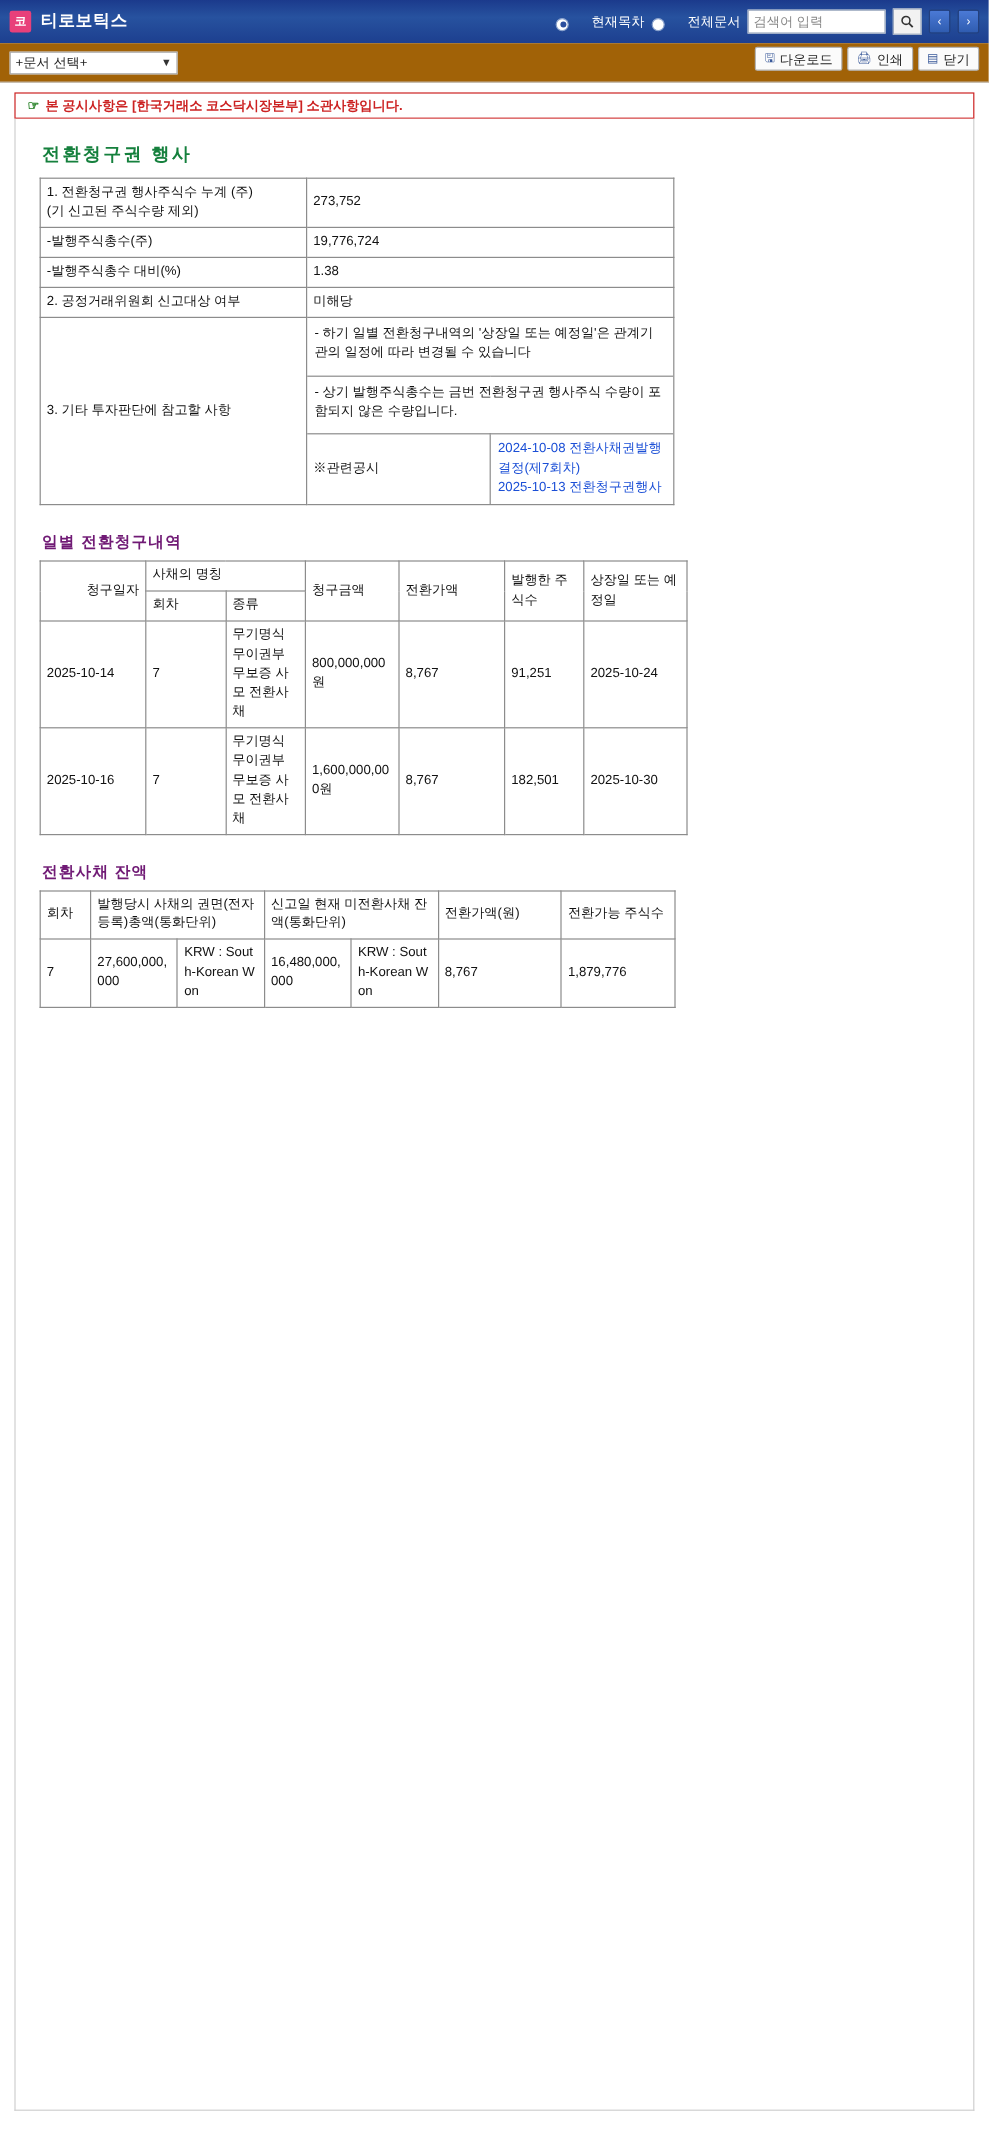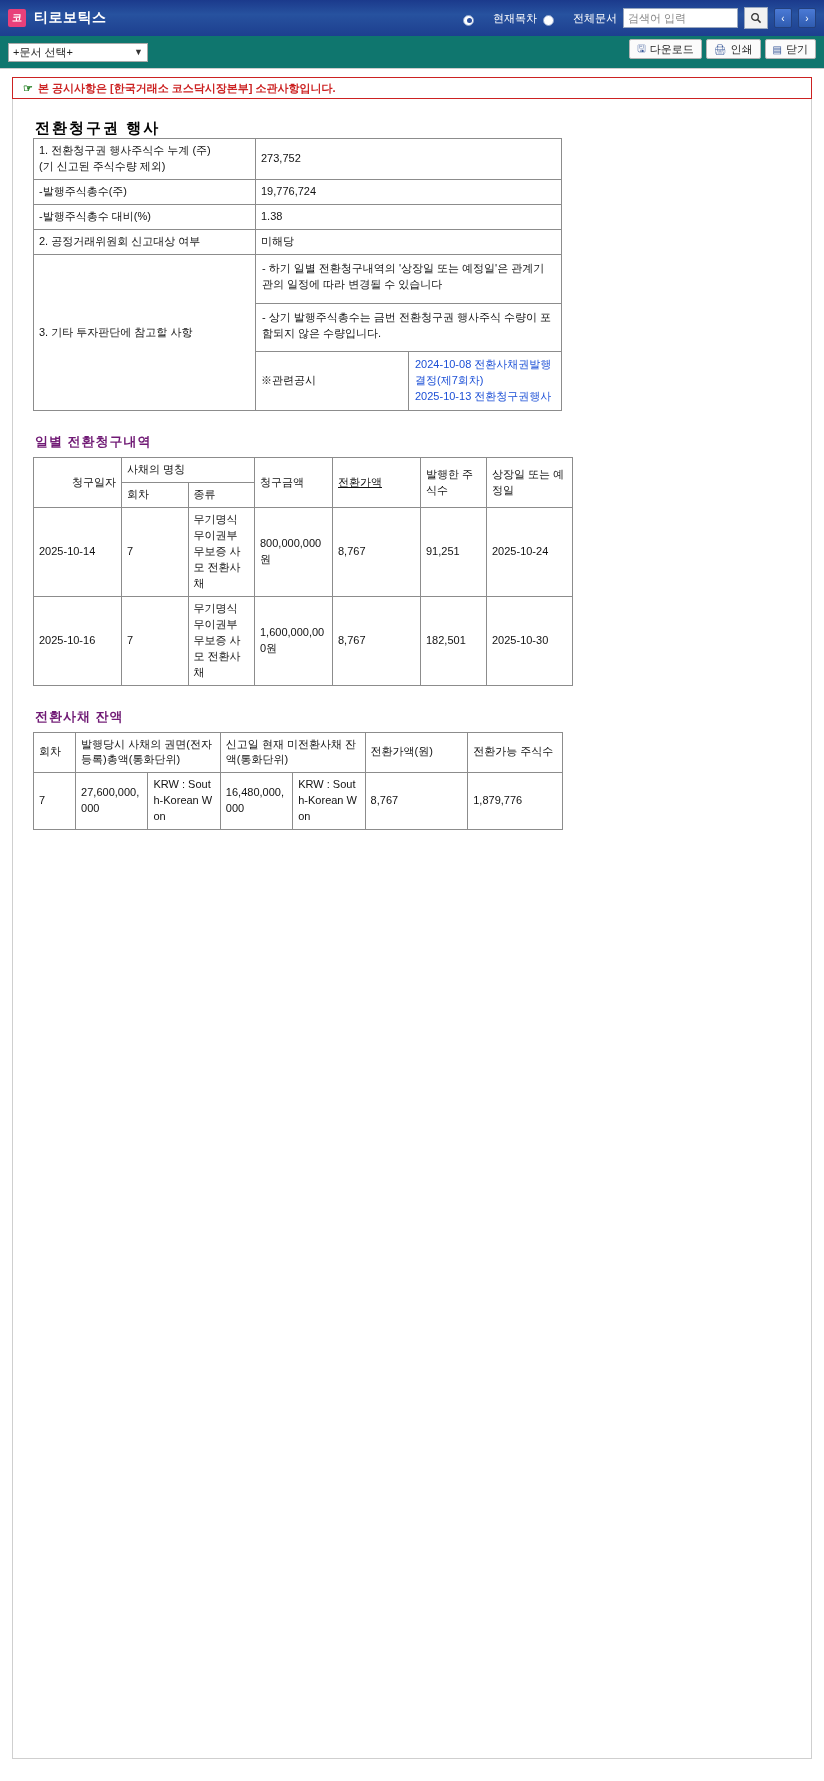--- a/index.html
+++ b/index.html
@@ -63,21 +63,21 @@
     width: 18px; height: 20px;
     background: linear-gradient(to bottom,#4b7ad6,#2f5cb0);
     border: 1px solid #23407d; border-radius: 2px;
     color: #fff; font-size: 10px;
     display: flex; align-items: center; justify-content: center;
   }
 
   
   .toolbar {
     height: 28px;
-    background: #0f766e;
+    background: #a16207;
     border-bottom: 1px solid #cccccc;
     display: flex; align-items: center;
     padding: 16px 8px;
     position: relative;
   }
   .doc-select {
     width: 140px; height: 19px;
     border: 1px solid #a9a9a9; background: #fff;
     font-size: 11px; color: #222;
     display: flex; align-items: center; padding: 0 4px;
@@ -112,22 +112,22 @@
 
   .doc-body {
     border: 1px solid #cfcfcf;
     border-top: none;
     min-height: 1660px;
     padding: 16px 20px 20px 20px;
     background: #fff;
   }
 
   h1.sec-title {
-    font-size: 15px; font-weight: bold; color: #000000;
-    margin: 4px 0 0 2px; letter-spacing: 2px;
+    font-size: 15px; font-weight: bold; color: #15803d;
+    margin: 4px 0 10px 2px; letter-spacing: 2px;
   }
   h2.sub-title {
     font-size: 13px; font-weight: bold; color: #701a75;
     margin: 22px 0 6px 2px; letter-spacing: 1px;
   }
 
   table.grid {
     border-collapse: collapse;
     font-size: 11px; color: #111;
     table-layout: fixed;
@@ -152,21 +152,21 @@
 
   
   .rel-label { width: 62px; }
 
   
   #t2 { width: 540px; }
   #t2 .h-date { width: 88px; text-align: right; }
   #t2 .h-round { width: 36px; }
   #t2 .h-kind { width: 94px; }
   #t2 .h-amt { width: 78px; }
-  #t2 .h-price { width: 88px; text-decoration: underline; }
+  #t2 .h-price { width: 88px; }
   #t2 .h-shares { width: 66px; }
   #t2 .h-list { width: 86px; }
 
   
   #t3 { width: 530px; }
   #t3 .h-r { width: 32px; }
   #t3 .h-face { width: 110px; }
   #t3 .h-bal { width: 110px; }
   #t3 .h-cp { width: 78px; }
   #t3 .h-cs { width: 72px; }

